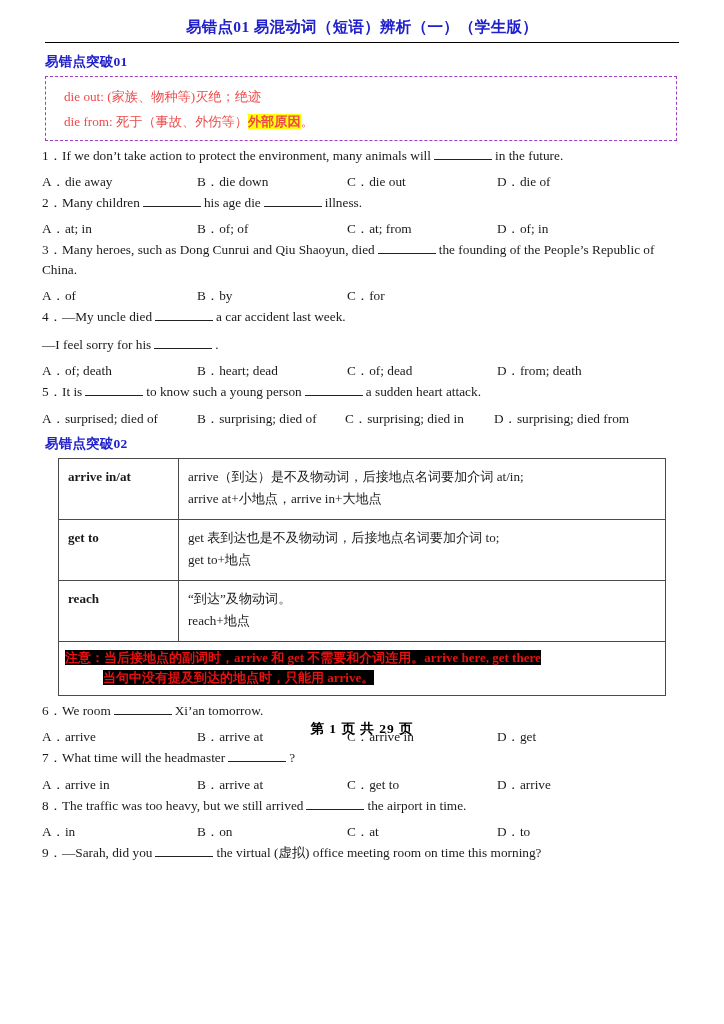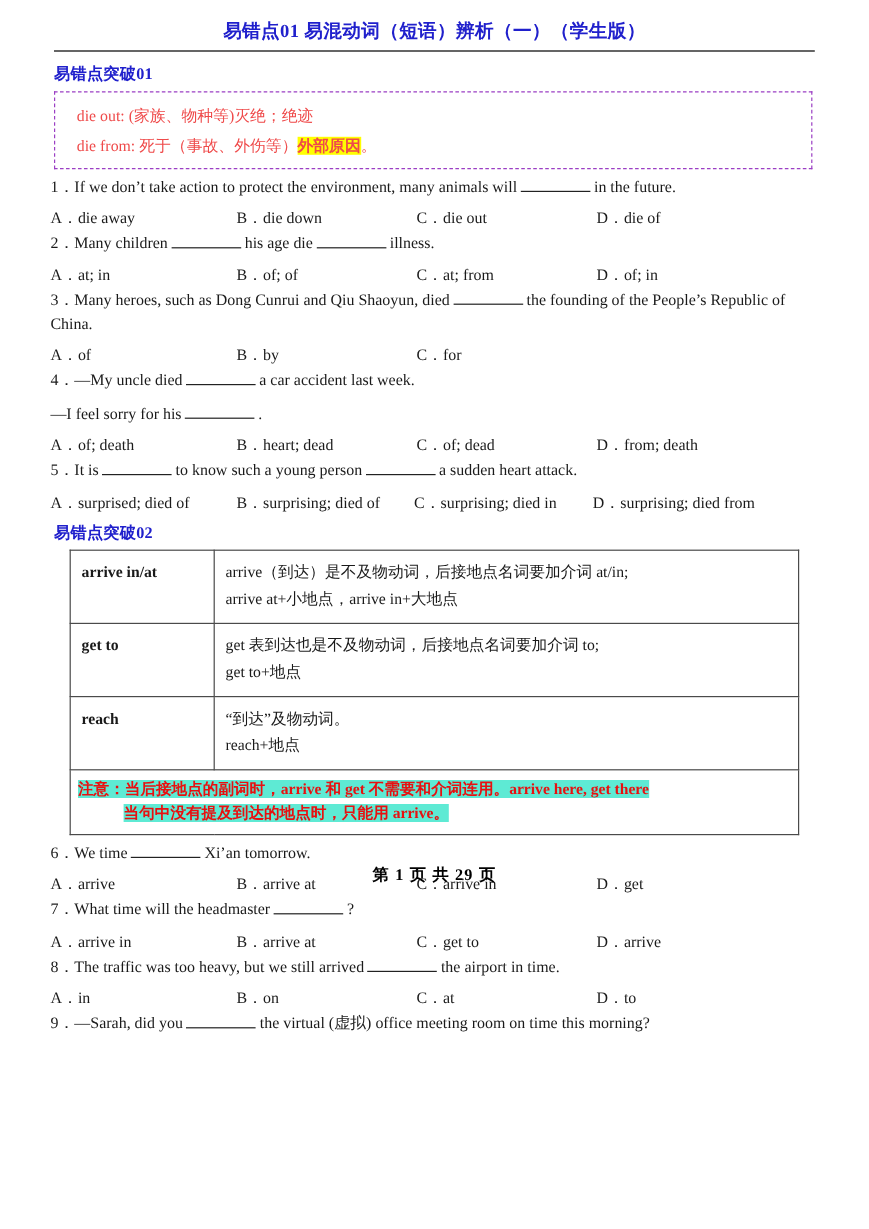--- a/index.html
+++ b/index.html
@@ -123,21 +123,21 @@
   table.rules td.note {
     padding: 6px 6px 7px 6px;
   }
   .note-line {
     color: #e81010;
     font-weight: bold;
     font-size: 13px;
     line-height: 1.55;
     white-space: nowrap;
   }
-  .note-line span.y { background: #5eead4; }
+  .note-line span.y { background: #000000; }
   .note-line.indent { padding-left: 38px; }
 
   
   .footer {
     position: absolute;
     left: 0; right: 0;
     bottom: 10px;
     text-align: center;
     font-weight: bold;
     font-size: 13.5px;
@@ -248,21 +248,21 @@
         <td class="note" colspan="2">
           <div class="note-line"><span class="y">注意：当后接地点的副词时，arrive 和 get 不需要和介词连用。arrive here, get there</span></div>
           <div class="note-line indent"><span class="y">当句中没有提及到达的地点时，只能用 arrive。</span></div>
         </td>
       </tr>
     </tbody>
       </table>
   </div>
 
   <div class="q">
-    <span class="num">6．</span><span>We time</span><span class="blank"></span><span>Xi’an tomorrow.</span>
+    <span class="num">6．</span><span>We room</span><span class="blank"></span><span>Xi’an tomorrow.</span>
   </div>
   <div class="opts cols4">
     <span class="op c0">A．arrive</span>
     <span class="op c1">B．arrive at</span>
     <span class="op c2">C．arrive in</span>
     <span class="op c3">D．get</span>
   </div>
 
   <div class="q">
     <span class="num">7．</span><span>What time will the headmaster</span><span class="blank"></span><span>?</span>

